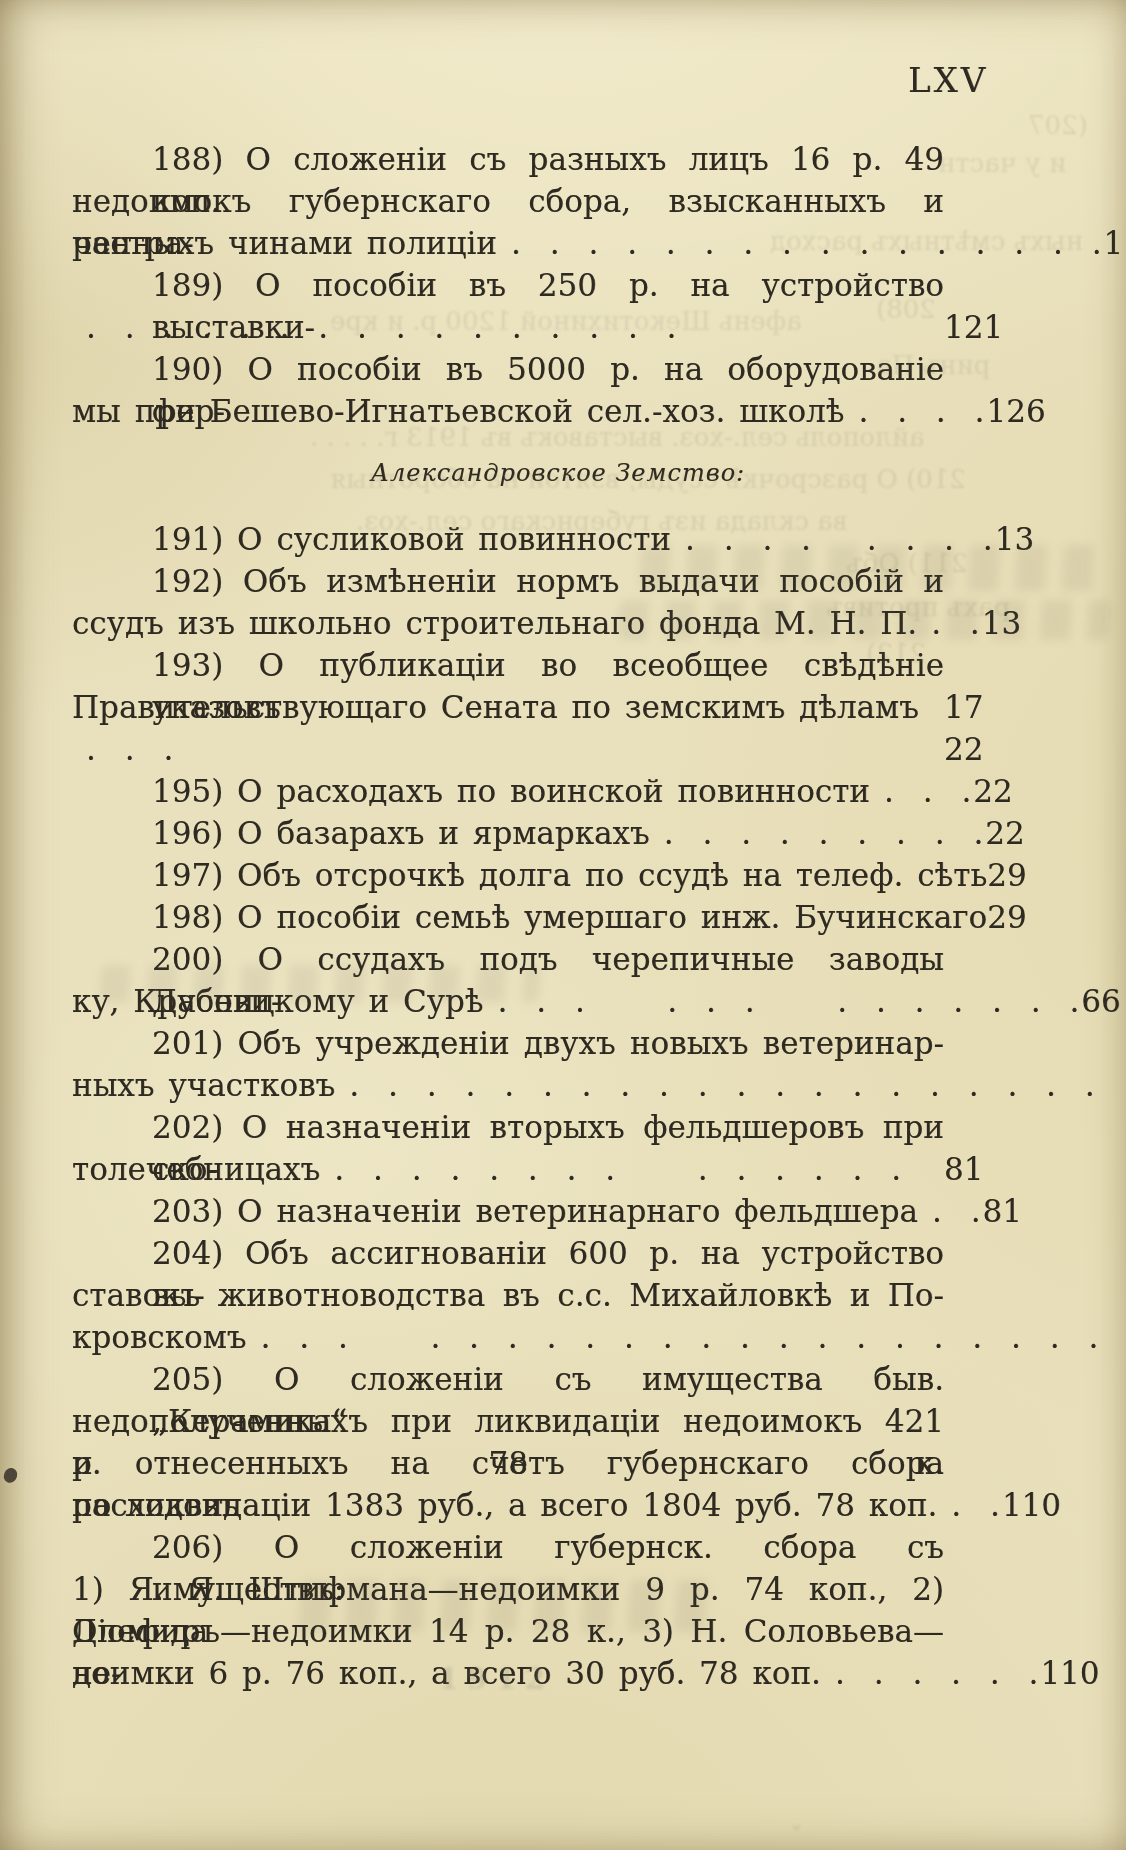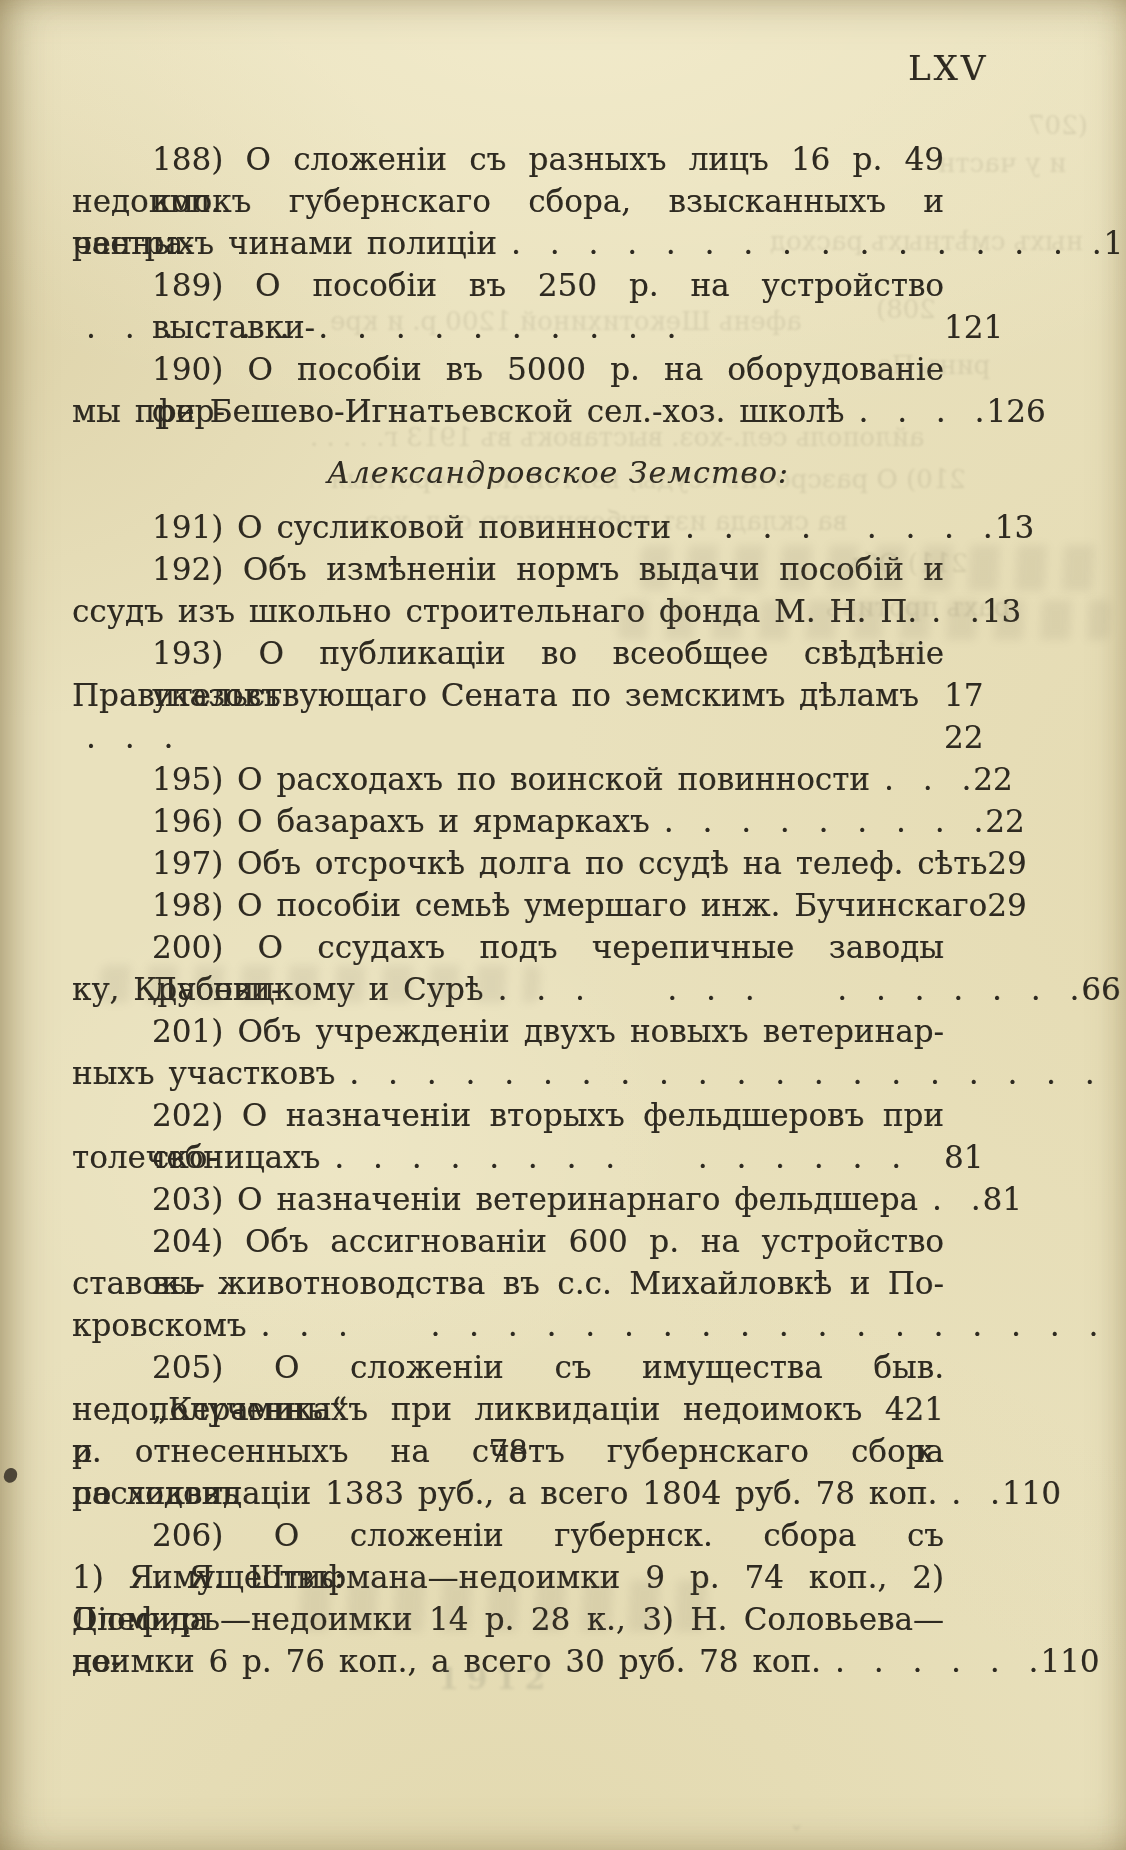--- a/index.html
+++ b/index.html
@@ -16,39 +16,39 @@
       radial-gradient(ellipse 800px 650px at -2% 18%, rgba(186,166,108,.22), transparent 60%),
       radial-gradient(ellipse 1200px 900px at 45% 102%, rgba(210,196,142,.28), transparent 70%),
       radial-gradient(ellipse 500px 400px at 30% 62%, rgba(255,250,228,.20), transparent 70%);
     box-shadow:
       inset 30px 0 48px -26px rgba(104,84,38,.55),
       inset -22px 0 44px -28px rgba(104,84,38,.38),
       inset 0 26px 54px -36px rgba(104,84,38,.42),
       inset 0 -28px 54px -36px rgba(116,96,48,.38);
   }
   .roman{
-    position:absolute;left:908px;top:48px;
+    position:absolute;left:908px;top:60px;
     font-size:34px;letter-spacing:3px;line-height:40px;
     text-shadow:.4px .4px 0 rgba(40,35,25,.45);
   }
   .content{position:absolute;left:72px;top:138px;width:972px;}
   .line{
     display:flex;align-items:baseline;
     height:42px;line-height:42px;font-size:31px;
     white-space:nowrap;word-spacing:4px;
     text-shadow:.35px .35px 0 rgba(40,35,25,.38);
   }
   .t{flex:none;}
   .t.ind{padding-left:80px;}
   .t.just{flex:1;white-space:normal;text-align:justify;text-align-last:justify;}
   .dots{flex:none;white-space:pre;margin-left:14px;word-spacing:15px;letter-spacing:2px;}
   .pg{flex:none;margin-left:auto;min-width:100px;text-align:left;}
   .heading{
-    height:42px;line-height:42px;margin:20px 0 12px;
-    text-align:center;font-style:italic;font-size:30px;letter-spacing:1px;
+    height:42px;line-height:42px;margin:20px 0 24px;
+    text-align:center;font-style:italic;font-size:24px;letter-spacing:1px;
     text-shadow:.35px .35px 0 rgba(40,35,25,.35);
   }
   .ghost{
     position:absolute;font-size:26px;color:#7b745a;opacity:.16;
     filter:blur(1px);transform:scaleX(-1);white-space:nowrap;line-height:1;
   }
   .ghost.plain{transform:none;opacity:.24;color:#8b8b74;filter:blur(1.4px);}
   .ghost.stamp{font-weight:bold;letter-spacing:8px;font-size:30px;}
   .smear{
     position:absolute;opacity:.09;filter:blur(5px);border-radius:8px;

